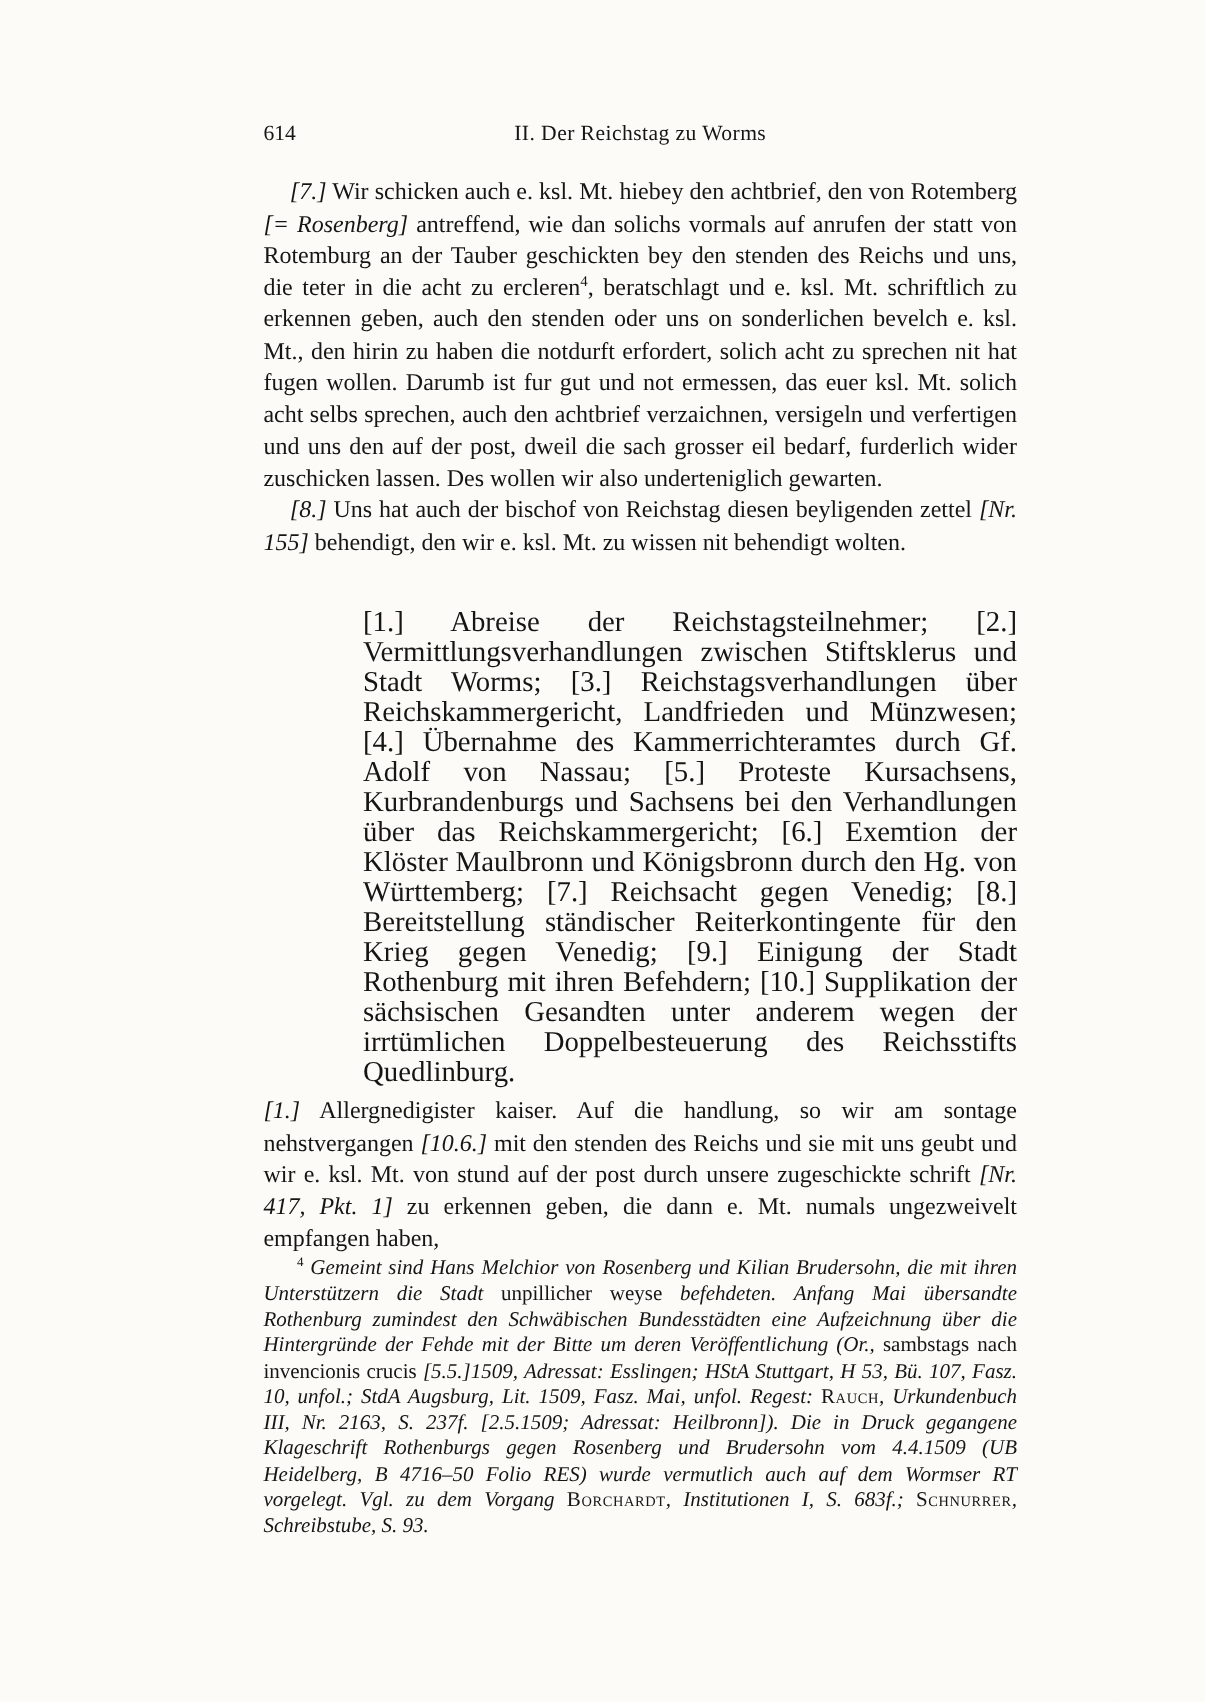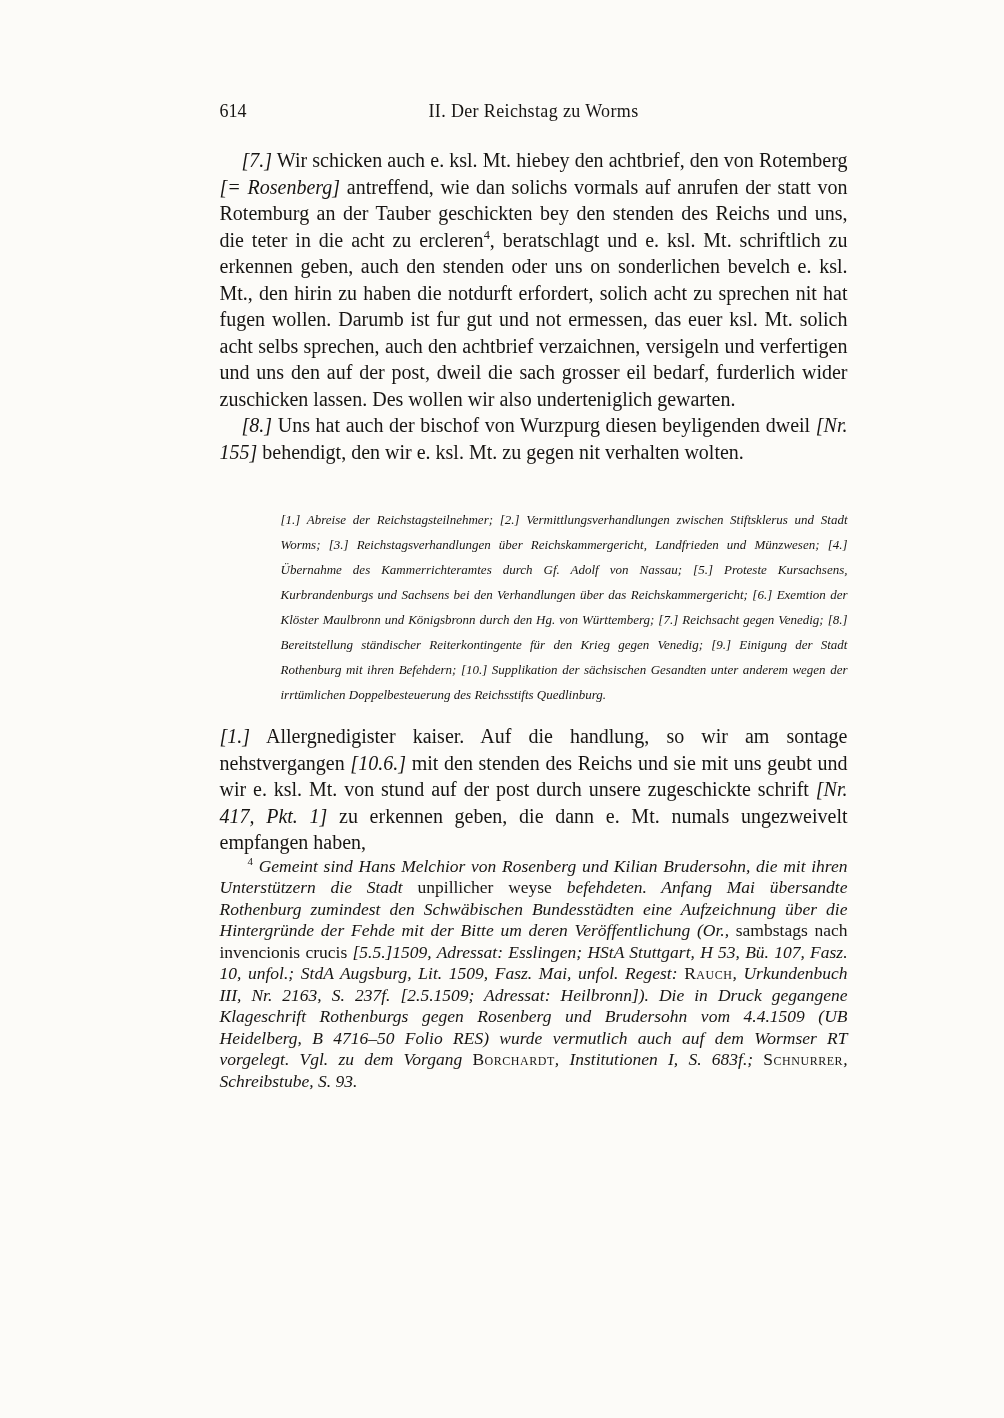--- a/index.html
+++ b/index.html
@@ -42,43 +42,42 @@
     letter-spacing: 0.02em;
     margin-top: 23px;
   }
   
   .body-para {
     font-size: 20px;
     line-height: 26.5px;
     text-align: justify;
   }
   .body-para.indent { text-indent: 22px; }
-  .para-1 { margin-top: 16px; }
+  .para-1 { margin-top: 6px; }
   
   .entry { margin-top: 42px; }
   .entry-heading {
     display: flex;
     font-weight: bold;
     font-size: 19.5px;
     line-height: 27px;
   }
   .entry-number {
     flex: 0 0 61px;
   }
   .entry-title {
     flex: 1 1 auto;
     font-size: 19.5px;
     font-weight: bold;
     text-align: justify;
   }
   .entry-summary {
     margin-top: 21px;
-    margin-left: 61px;
-    font-style: italic;
-    font-size: 13px;
+    margin-left: 83px;
+    font-size: 24px;
     line-height: 25px;
     text-align: justify;
   }
   .entry-source {
     margin-top: 11px;
     margin-left: 61px;
     font-style: italic;
     font-size: 19.5px;
     line-height: 25px;
     text-align: justify;
@@ -109,21 +108,21 @@
 
   <header class="page-header">
     <span class="page-number">614</span>
     <span class="running-title">II. Der Reichstag zu Worms</span>
   </header>
 
   <main>
 
     <p class="body-para indent"><span class="seg-i">[7.]</span><span class="seg-n"> Wir schicken auch e. ksl. Mt. hiebey den achtbrief, den von Rotemberg </span><span class="seg-i">[= Rosenberg]</span><span class="seg-n"> antreffend, wie dan solichs vormals auf anrufen der statt von Rotemburg an der Tauber geschickten bey den stenden des Reichs und uns, die teter in die acht zu ercleren</span><span class="seg-sup">4</span><span class="seg-n">, beratschlagt und e. ksl. Mt. schriftlich zu erkennen geben, auch den stenden oder uns on sonderlichen bevelch e. ksl. Mt., den hirin zu haben die notdurft erfordert, solich acht zu sprechen nit hat fugen wollen. Darumb ist fur gut und not ermessen, das euer ksl. Mt. solich acht selbs sprechen, auch den achtbrief verzaichnen, versigeln und verfertigen und uns den auf der post, dweil die sach grosser eil bedarf, furderlich wider zuschicken lassen. Des wollen wir also underteniglich gewarten.</span></p>
 
-    <p class="body-para indent"><span class="seg-i">[8.]</span><span class="seg-n"> Uns hat auch der bischof von Wurzpurg diesen beyligenden dweil </span><span class="seg-i">[Nr. 155]</span><span class="seg-n"> behendigt, den wir e. ksl. Mt. zu gegen nit verhalten wolten.</span></p>
+    <p class="body-para indent"><span class="seg-i">[8.]</span><span class="seg-n"> Uns hat auch der bischof von Reichstag diesen beyligenden zettel </span><span class="seg-i">[Nr. 155]</span><span class="seg-n"> behendigt, den wir e. ksl. Mt. zu wissen nit behendigt wolten.</span></p>
 
     <section class="entry">
 
 
       <p class="entry-summary">[1.] Abreise der Reichstagsteilnehmer; [2.] Vermittlungsverhandlungen zwischen Stiftsklerus und Stadt Worms; [3.] Reichstagsverhandlungen über Reichskammergericht, Landfrieden und Münzwesen; [4.] Übernahme des Kammerrichteramtes durch Gf. Adolf von Nassau; [5.] Proteste Kursachsens, Kurbrandenburgs und Sachsens bei den Verhandlungen über das Reichskammergericht; [6.] Exemtion der Klöster Maulbronn und Königsbronn durch den Hg. von Württemberg; [7.] Reichsacht gegen Venedig; [8.] Bereitstellung ständischer Reiterkontingente für den Krieg gegen Venedig; [9.] Einigung der Stadt Rothenburg mit ihren Befehdern; [10.] Supplikation der sächsischen Gesandten unter anderem wegen der irrtümlichen Doppelbesteuerung des Reichsstifts Quedlinburg.</p>
 
 
       <p class="body-para para-1"><span class="seg-i">[1.]</span><span class="seg-n"> Allergnedigister kaiser. Auf die handlung, so wir am sontage nehstvergangen </span><span class="seg-i">[10.6.]</span><span class="seg-n"> mit den stenden des Reichs und sie mit uns geubt und wir e. ksl. Mt. von stund auf der post durch unsere zugeschickte schrift </span><span class="seg-i">[Nr. 417, Pkt. 1]</span><span class="seg-n"> zu erkennen geben, die dann e. Mt. numals ungezweivelt empfangen haben,</span></p>
 
     </section>

